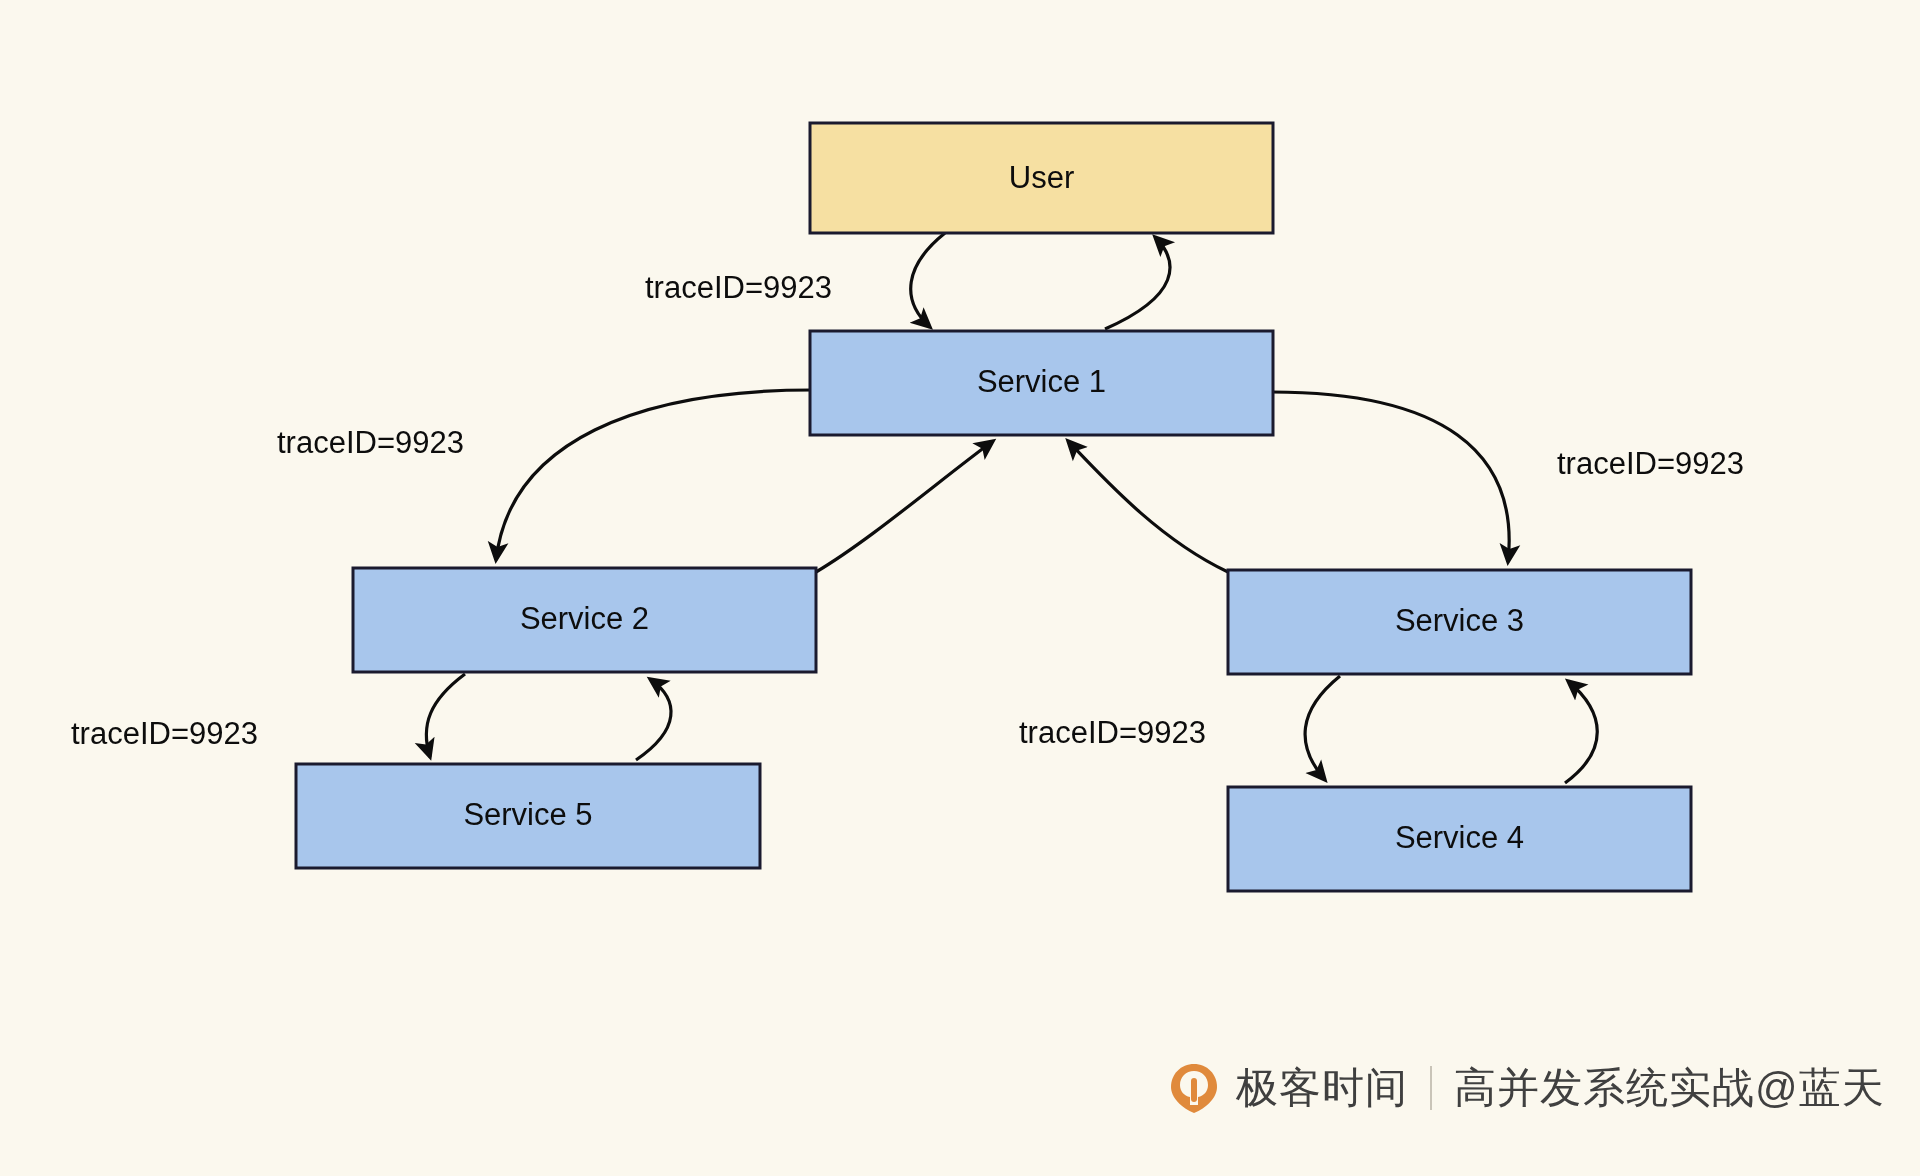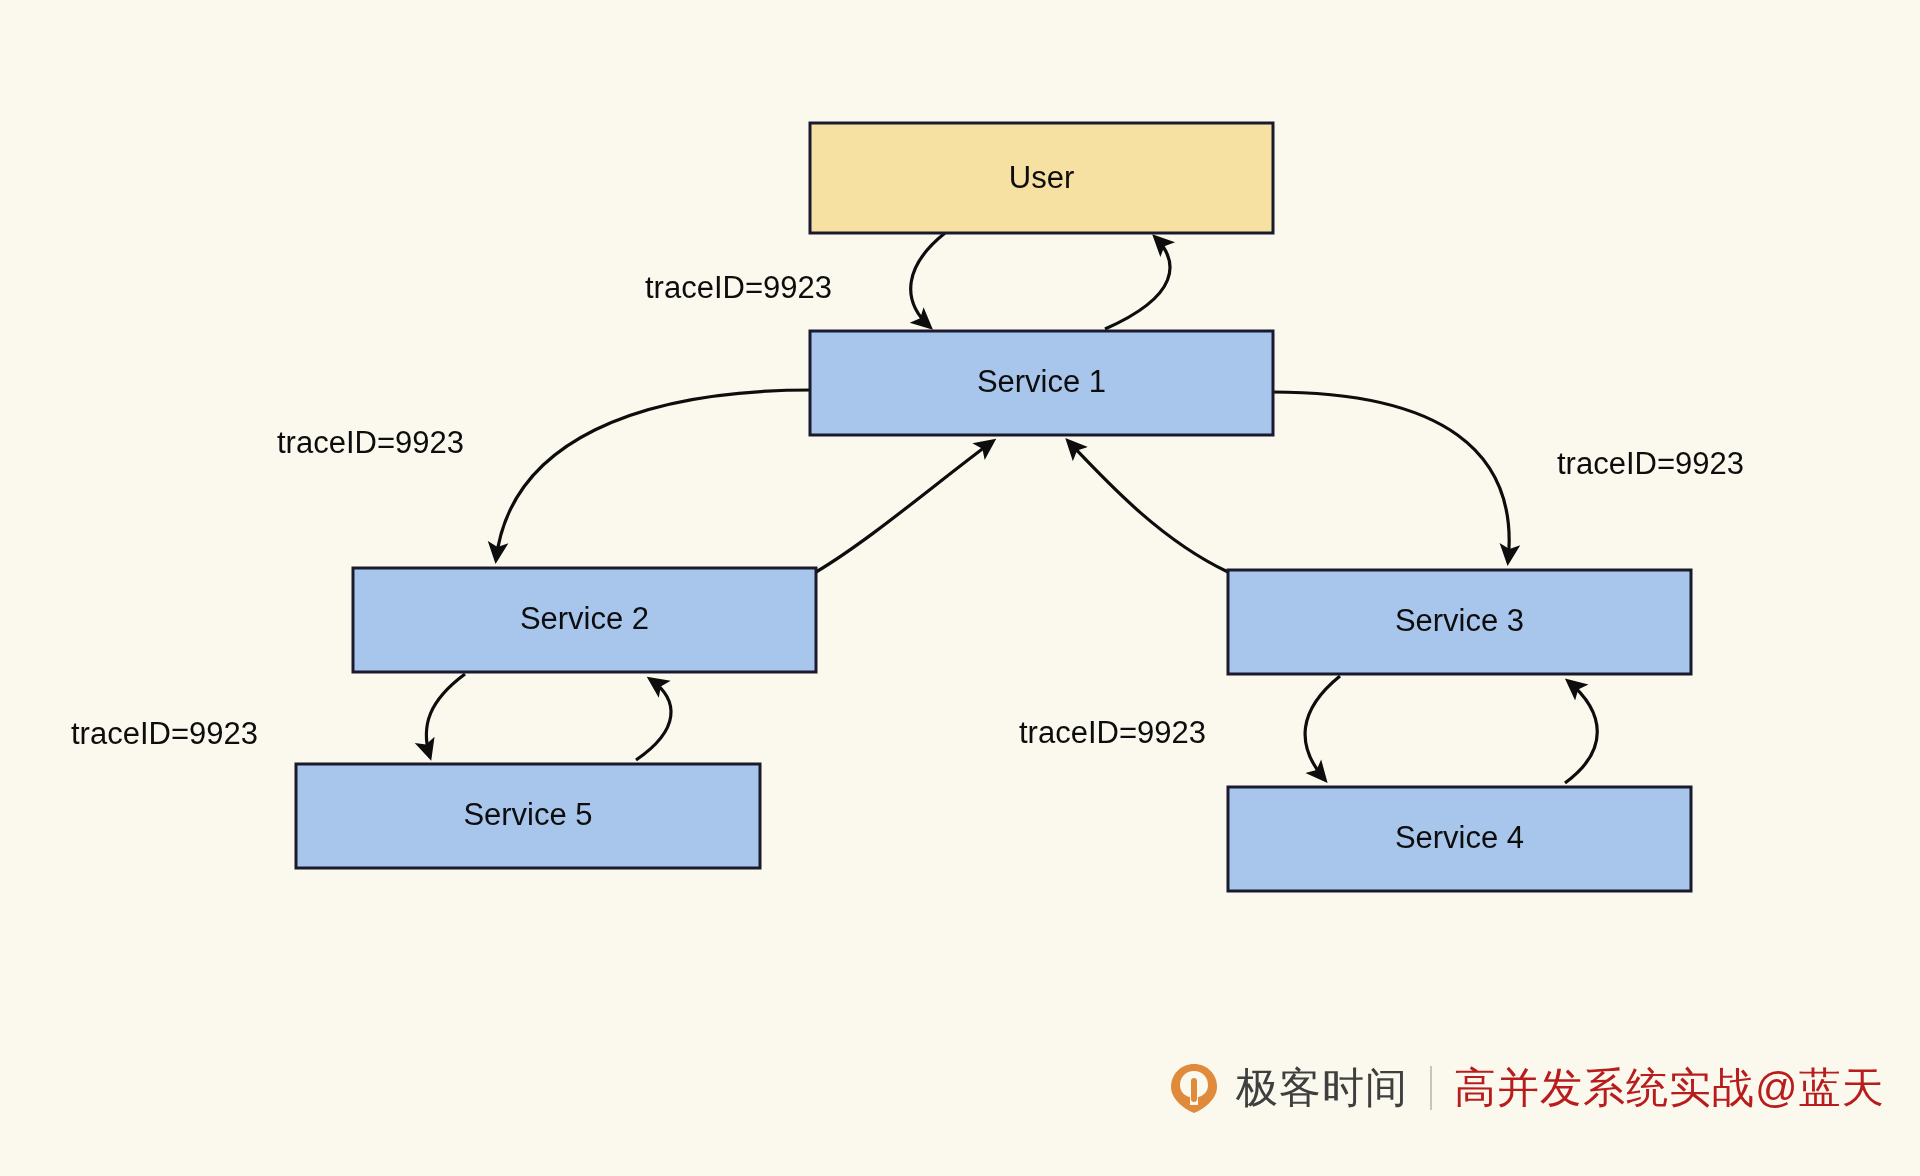--- a/index.html
+++ b/index.html
@@ -68,21 +68,21 @@
   }
   #wm-divider {
     width: 2px;
     height: 44px;
     background: #c9c4b8;
     margin: 0 6px;
   }
   #wm-course {
     font-family: "Liberation Sans", sans-serif;
     font-size: 42px;
-    color: #b91c1c;
+    color: #404040;
     letter-spacing: 1px;
   }
 </style>
 </head>
 <body>
 
 <div id="canvas">
 
   <svg id="diagram-svg" viewBox="0 0 1920 1176" xmlns="http://www.w3.org/2000/svg">
     <defs>

